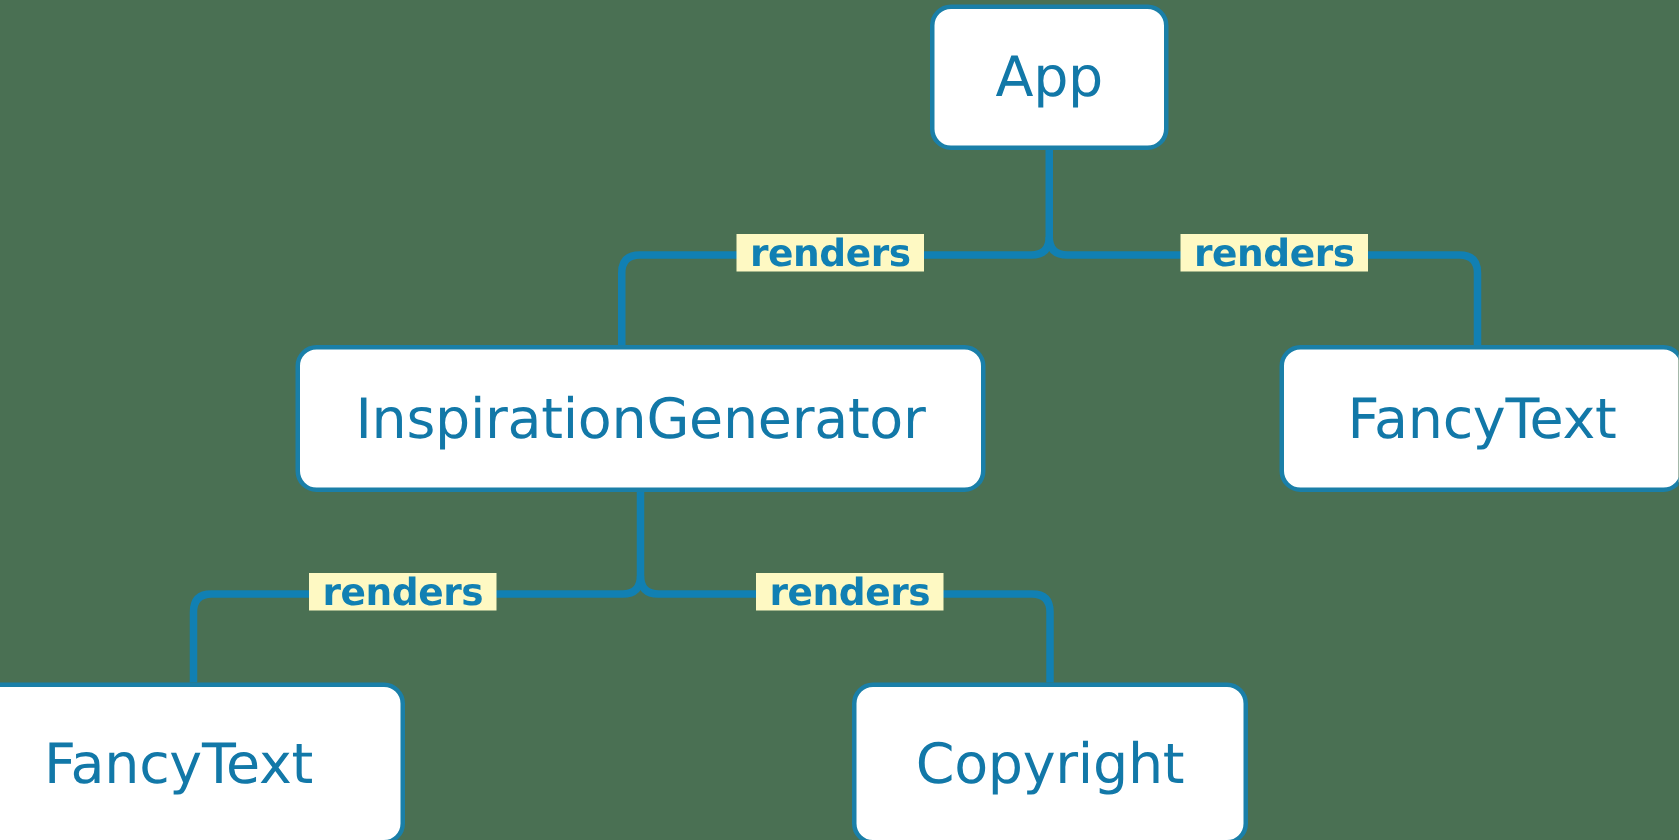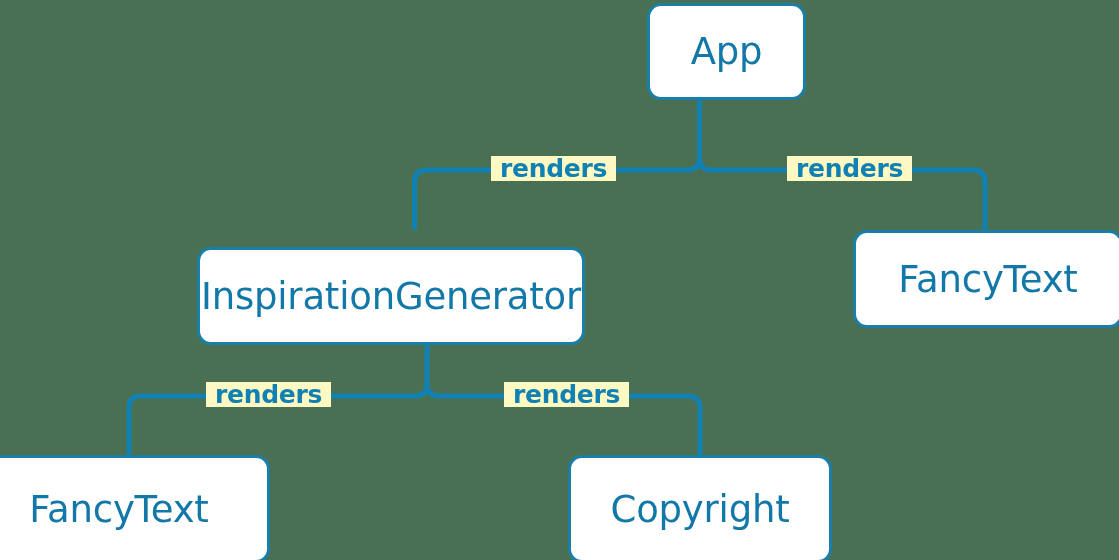--- a/index.html
+++ b/index.html
@@ -78,25 +78,25 @@
 
     <path class="edge-path" d="M 699.5 158 Q 699.5 170 711.5 170 L 973 170 Q 985 170 985 182 L 985 230"></path>
 
     <path class="edge-path" d="M 427 328 L 427 384"></path>
 
     <path class="edge-path" d="M 427 384 Q 427 396 415 396 L 141 396 Q 129 396 129 408 L 129 455"></path>
 
     <path class="edge-path" d="M 427 384 Q 427 396 439 396 L 688 396 Q 700 396 700 408 L 700 455"></path>
   </svg>
 
-  <div class="node-box" style="left:620px; top:3px; width:159px; height:97px;margin-left:27px;">
+  <div class="node-box" style="left:620px; top:3px; width:159px; height:97px;">
     <span>App</span>
   </div>
 
-  <div class="node-box" style="left:197px; top:230px; width:388px; height:98px;margin-top:17px;">
+  <div class="node-box" style="left:197px; top:230px; width:460px; height:98px;">
     <span>InspirationGenerator</span>
   </div>
 
   <div class="node-box" style="left:853px; top:230px; width:270px; height:98px;">
     <span>FancyText</span>
   </div>
 
   <div class="node-box" style="left:-32px; top:455px; width:302px; height:108px;">
     <span>FancyText</span>
   </div>

